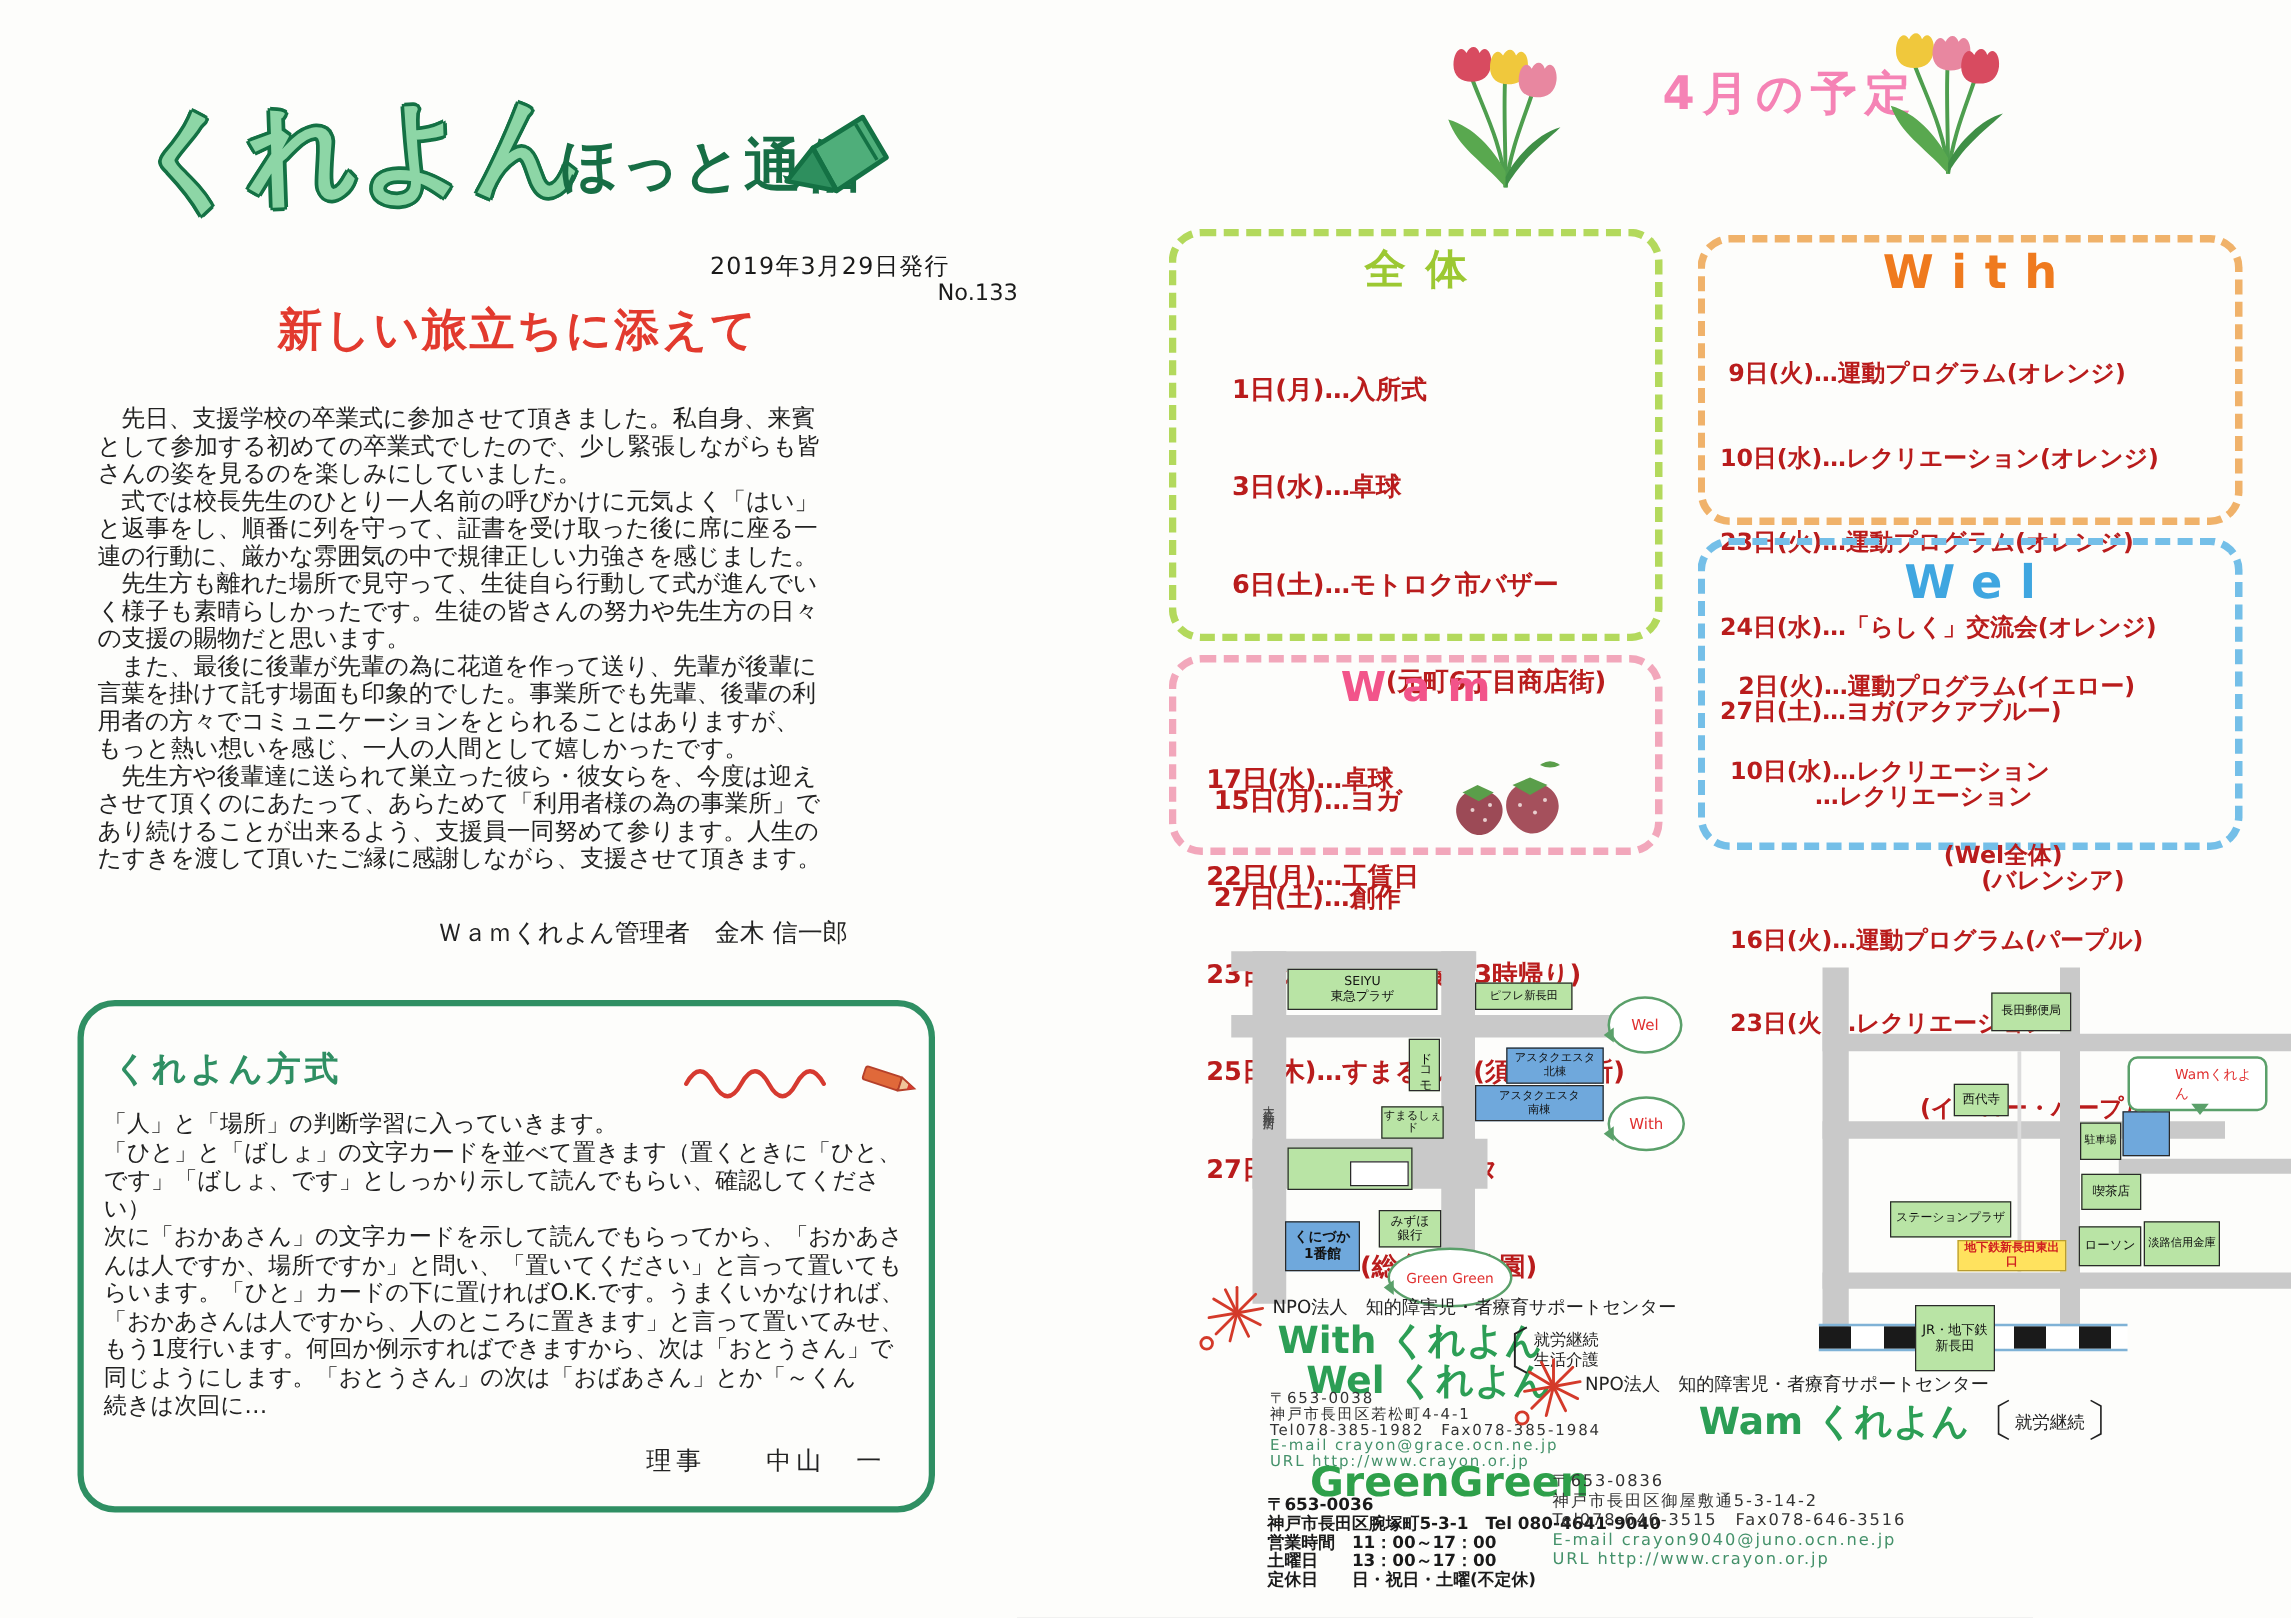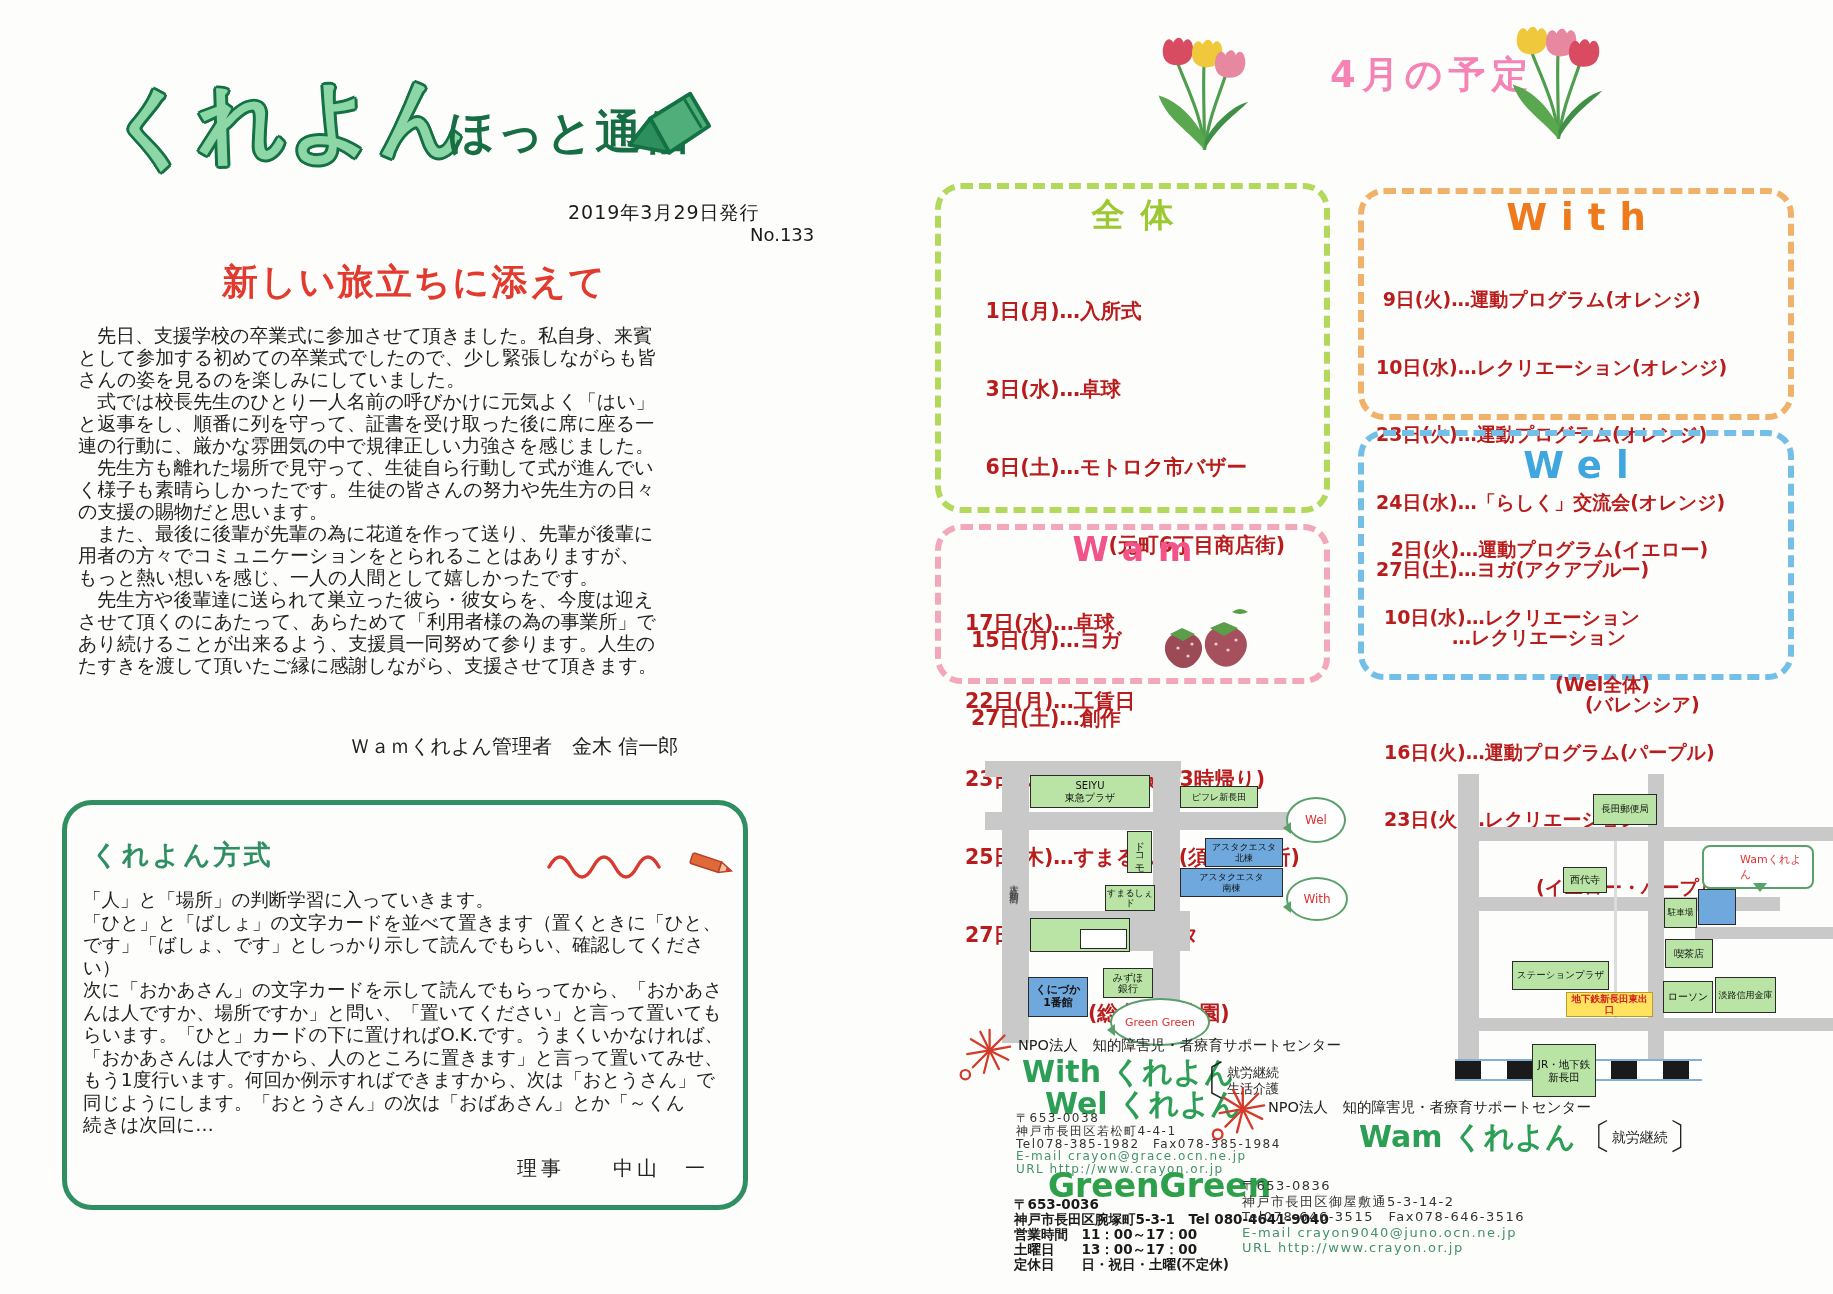--- a/index.html
+++ b/index.html
@@ -7,21 +7,21 @@
         font-family:"DejaVu Sans","Liberation Sans",sans-serif;color:#222;}
   .abs{position:absolute;}
   
   .title-main{left:108px;top:64px;font-size:86px;font-weight:bold;color:#8dd6a6;letter-spacing:2px;
     text-shadow:-3px 0 #147144,3px 0 #147144,0 -3px #147144,0 3px #147144,
                 -2px -2px #147144,2px -2px #147144,-2px 2px #147144,2px 2px #147144;
     transform:rotate(-2deg);}
   .title-sub{left:448px;top:102px;font-size:46px;font-weight:bold;color:#176e45;letter-spacing:2px;}
   .issue-date{left:568px;top:200px;font-size:19px;color:#1a1a1a;letter-spacing:1px;}
   .issue-no{left:750px;top:224px;font-size:18px;color:#1a1a1a;}
-  .article-title{left:222px;top:258px;font-size:36px;font-weight:bold;color:#e23a2e;letter-spacing:2px;}
+  .article-title{left:222px;top:240px;font-size:36px;font-weight:bold;color:#e23a2e;letter-spacing:2px;}
   .article-body{left:78px;top:324px;width:650px;font-size:19px;line-height:22px;color:#222;}
   .article-body div{white-space:pre-wrap;}
   .article-sign{left:350px;top:733px;font-size:20px;color:#222;}
   .method-box{left:62px;top:800px;width:676px;height:400px;border:5px solid #2f8f63;border-radius:30px;}
   .method-title{left:24px;top:32px;font-size:27px;font-weight:bold;color:#2f8f63;letter-spacing:3px;}
   .method-body{left:16px;top:84px;width:650px;font-size:18.5px;line-height:22.5px;color:#222;}
   .method-body div{white-space:pre-wrap;}
   .method-sign{left:450px;top:350px;font-size:20px;letter-spacing:4px;color:#222;}
   
   .sched-header{left:1312px;top:50px;font-size:37px;font-weight:bold;color:#f583b5;letter-spacing:6px;margin-left:18px;}
@@ -94,20 +94,21 @@
     <div>　先日、支援学校の卒業式に参加させて頂きました。私自身、来賓</div>
     <div>として参加する初めての卒業式でしたので、少し緊張しながらも皆</div>
     <div>さんの姿を見るのを楽しみにしていました。</div>
     <div>　式では校長先生のひとり一人名前の呼びかけに元気よく「はい」</div>
     <div>と返事をし、順番に列を守って、証書を受け取った後に席に座る一</div>
     <div>連の行動に、厳かな雰囲気の中で規律正しい力強さを感じました。</div>
     <div>　先生方も離れた場所で見守って、生徒自ら行動して式が進んでい</div>
     <div>く様子も素晴らしかったです。生徒の皆さんの努力や先生方の日々</div>
     <div>の支援の賜物だと思います。</div>
     <div>　また、最後に後輩が先輩の為に花道を作って送り、先輩が後輩に</div>
+    <div>言葉を掛けて託す場面も印象的でした。事業所でも先輩、後輩の利</div>
     <div>用者の方々でコミュニケーションをとられることはありますが、</div>
     <div>もっと熱い想いを感じ、一人の人間として嬉しかったです。</div>
     <div>　先生方や後輩達に送られて巣立った彼ら・彼女らを、今度は迎え</div>
     <div>させて頂くのにあたって、あらためて「利用者様の為の事業所」で</div>
     <div>あり続けることが出来るよう、支援員一同努めて参ります。人生の</div>
     <div>たすきを渡して頂いたご縁に感謝しながら、支援させて頂きます。</div>
   </div>
   <div class="abs article-sign">Ｗａｍくれよん管理者　金木 信一郎</div>
 
   <div class="abs method-box">

